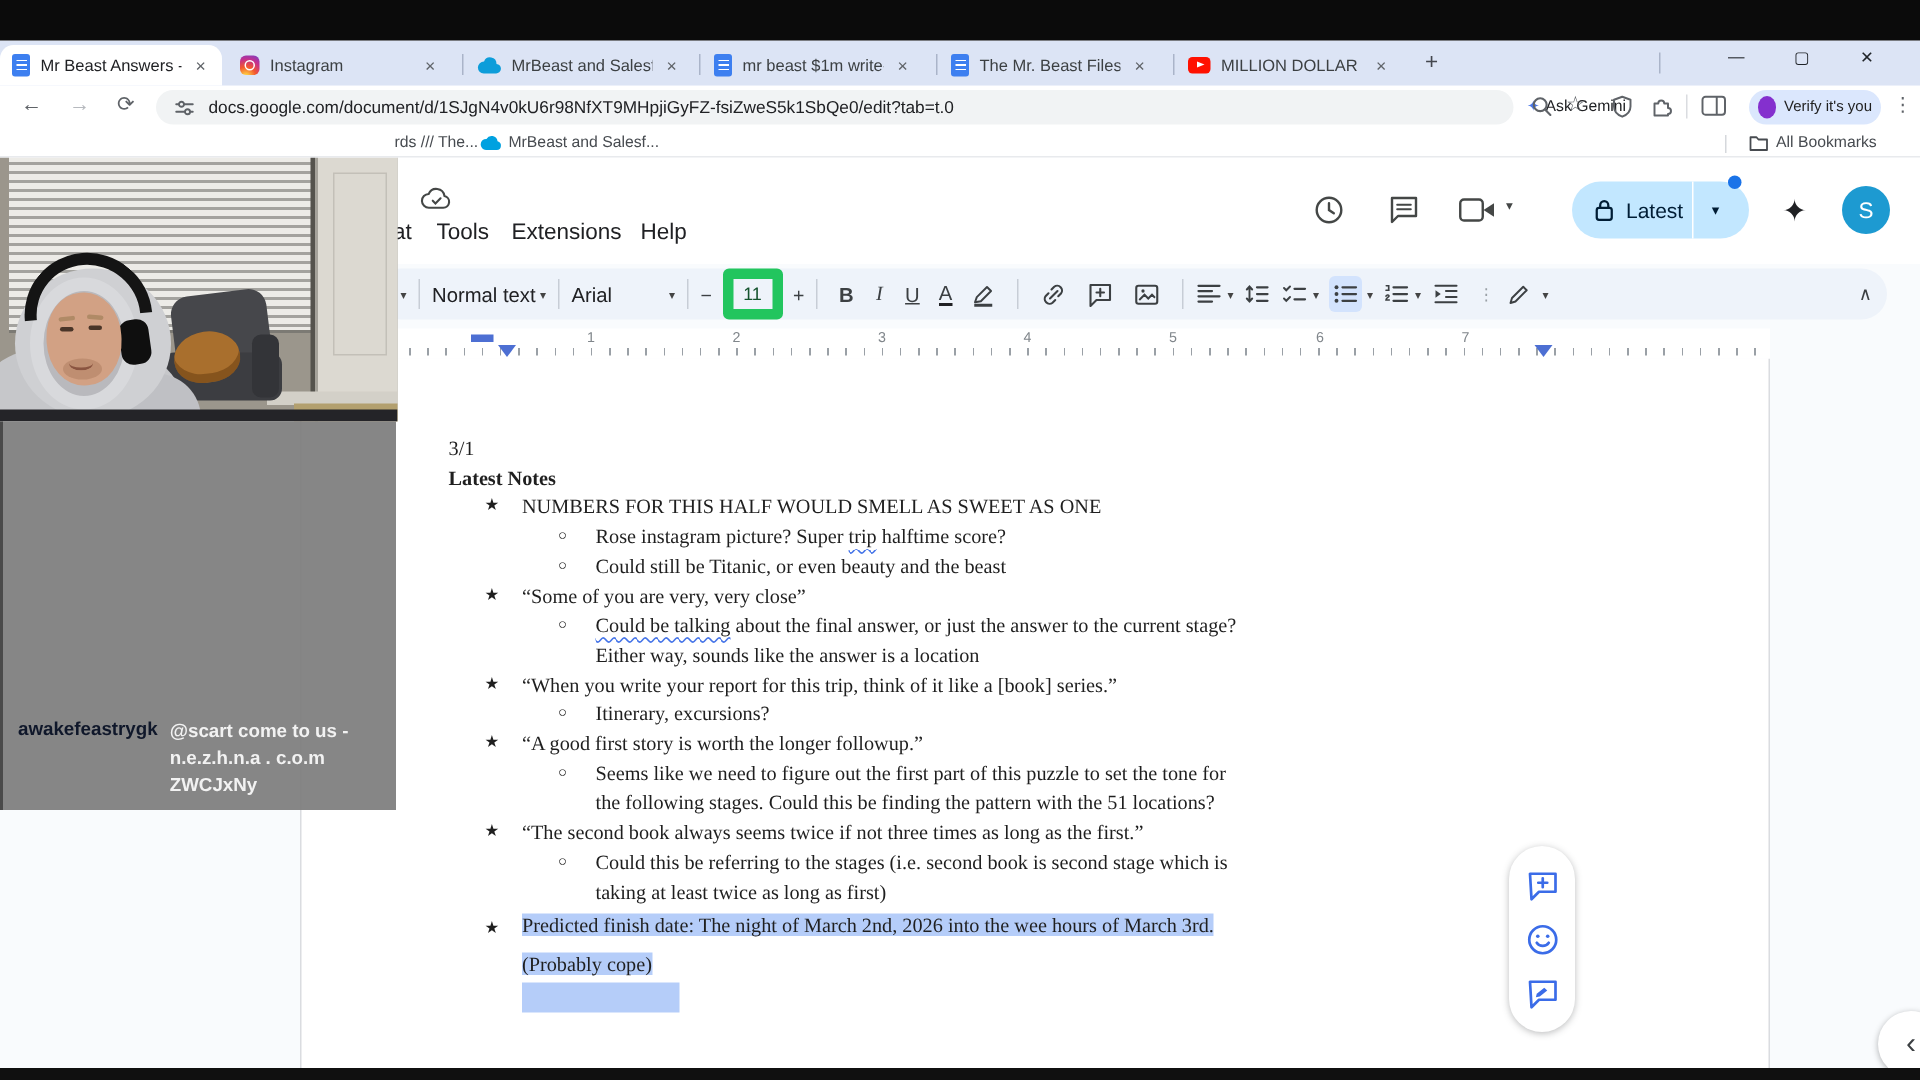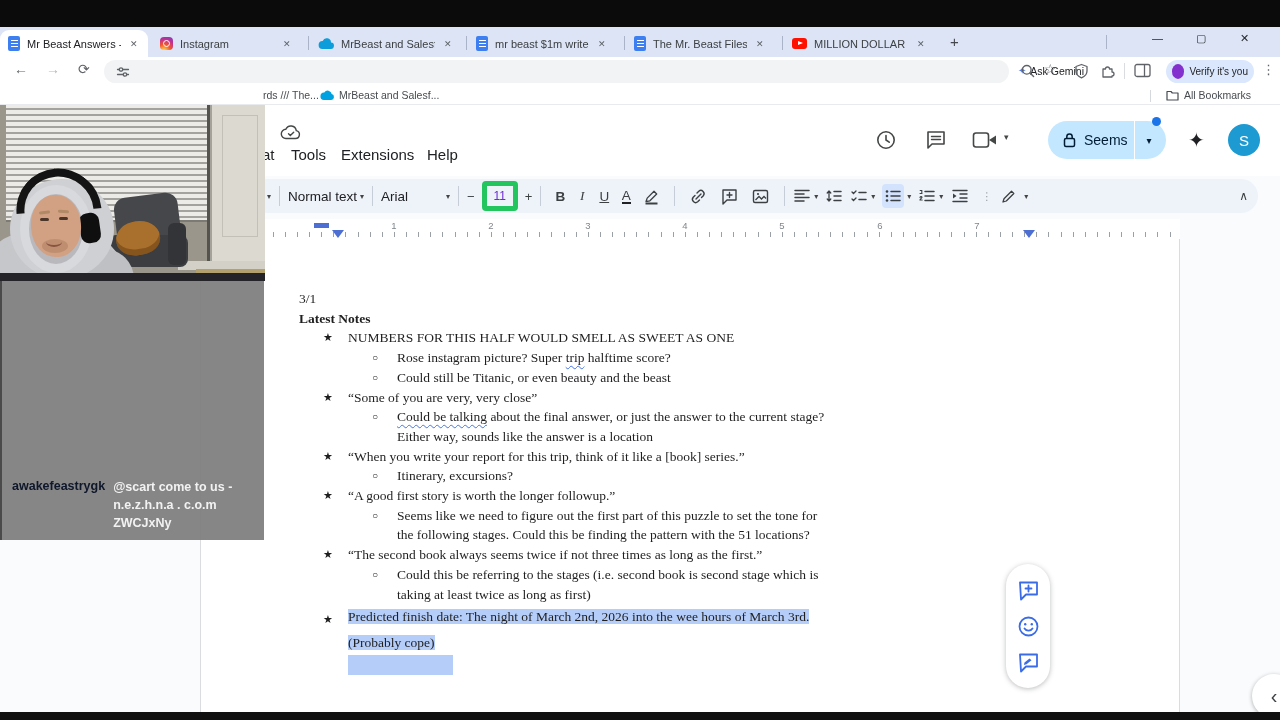--- a/index.html
+++ b/index.html
@@ -53,21 +53,21 @@
   #share-dot{position:absolute;left:1152px;top:117px;width:9px;height:9px;border-radius:50%;background:#1a73e8;z-index:7;}
   #gem-spark{position:absolute;left:1188px;top:128px;font-size:20px;color:#202124;z-index:6;}
   #doc-avatar{position:absolute;left:1228px;top:124px;width:32px;height:32px;border-radius:50%;background:#1d9ad1;color:#fff;font-size:15px;display:flex;align-items:center;justify-content:center;z-index:6;}
   
   #toolbar{left:250px;top:179px;width:1008px;height:34px;background:#eef3fa;border-radius:17px;display:flex;align-items:center;z-index:5;padding:0 10px 0 14px;box-sizing:border-box;}
   .tbi{display:flex;align-items:center;justify-content:center;color:#3c4043;flex:none;}
   .tbg{font-size:13px;}
   .tbcaret{font-size:8px;color:#444;margin-left:3px;}
   .tbsep{width:1px;height:20px;background:#c7cdd6;margin:0 8px;flex:none;}
   .tblabel{font-size:13.5px;color:#202124;white-space:nowrap;}
-  #fontsize-box{width:26px;height:20px;border:5px solid #22c55e;border-radius:4px;font-size:12px;color:#6d28d9;display:flex;align-items:center;justify-content:center;margin:0 7px;}
+  #fontsize-box{width:26px;height:20px;border:7px solid #22c55e;border-radius:4px;font-size:12px;color:#14532d;display:flex;align-items:center;justify-content:center;margin:0 7px;}
   .fmt{font-size:13.5px;width:22px;text-align:center;}
   .fmtU{text-decoration:underline;}
   .fmtA{border-bottom:2.5px solid #202124;line-height:13px;}
   .active-ctl{background:#d3e3fd;border-radius:4px;padding:4px 2px;}
   
   #ruler{left:200px;top:219px;width:980px;height:20px;background:#fff;z-index:4;}
   #ruler .ticks{position:absolute;left:0;top:13px;width:100%;height:5px;
     background:repeating-linear-gradient(to right,#9aa0a6 0 1px,transparent 1px 12.12px);}
   #ruler .rnum{position:absolute;top:1px;font-size:9.5px;color:#80868b;transform:translateX(-50%);}
   .rmark{position:absolute;background:#4d6fd3;}
@@ -194,21 +194,21 @@
       <rect x="1.5" y="3" width="15" height="14" rx="2.5" fill="none" stroke="#444746" stroke-width="1.6"></rect>
       <path d="M17 10l7-4.5v9z" fill="#444746"></path>
     </svg>
   <span class="hdric" style="left:1004px;top:132px;font-size:9px;color:#444746;">▾</span>
 
   <div id="share-pill">
     <svg class="ic" style="margin-left:14px;" width="15" height="16" viewBox="0 0 15 16">
         <rect x="2.5" y="6.5" width="10" height="8" rx="1.5" fill="none" stroke="#001d35" stroke-width="1.5"></rect>
         <path d="M4.8 6.5V4.8a2.7 2.7 0 0 1 5.4 0v1.7" fill="none" stroke="#001d35" stroke-width="1.5"></path>
       </svg>
-    <span class="slab">Seems</span>
+    <span class="slab">Latest</span>
     <span class="sdiv"></span>
     <span class="scaret">▾</span>
   </div>
   <div id="share-dot"></div>
   <span id="gem-spark">✦</span>
   <div id="doc-avatar">
       <span>S</span>
     </div>
 
   <div id="toolbar" class="abs">
@@ -324,20 +324,21 @@
   <div id="urlrow" class="abs"></div>
   <span class="navg abs" style="left:14px;top:61px;z-index:31;">←</span>
   <span class="navg abs" style="left:46px;top:61px;z-index:31;color:#b6b9be;">→</span>
   <span class="navg abs" style="left:78px;top:61px;z-index:31;">⟳</span>
   <div id="omnibox" class="abs" style="z-index:31;top:60px;">
     <svg class="ic" width="14" height="14" viewBox="0 0 14 14">
         <path d="M1.5 4.5h11M1.5 9.5h11" stroke="#5f6368" stroke-width="1.3" stroke-linecap="round"></path>
         <circle cx="5" cy="4.5" r="1.7" fill="#f1f3f4" stroke="#5f6368" stroke-width="1.3"></circle>
         <circle cx="9" cy="9.5" r="1.7" fill="#f1f3f4" stroke="#5f6368" stroke-width="1.3"></circle>
       </svg>
+    <span class="url">docs.google.com/document/d/1SJgN4v0kU6r98NfXT9MHpjiGyFZ-fsiZweS5k1SbQe0/edit?tab=t.0</span>
   </div>
   <svg class="ic abs urlic" style="left:1020px;top:63px;z-index:31;" width="16" height="16" viewBox="0 0 16 16">
       <circle cx="6.8" cy="6.8" r="4.3" fill="none" stroke="#5f6368" stroke-width="1.4"></circle>
       <path d="M10 10l3.6 3.6" stroke="#5f6368" stroke-width="1.4" stroke-linecap="round"></path>
     </svg>
   <span class="abs" style="left:1044px;top:61px;font-size:14px;color:#5f6368;z-index:31;">☆</span>
   <svg class="ic abs urlic" style="left:1074px;top:63px;z-index:31;" width="15" height="16" viewBox="0 0 15 16">
       <path d="M7.5 1.5l5.5 2v4.5c0 3.3-2.4 5.6-5.5 6.8C4.4 13.6 2 11.3 2 8V3.5z" fill="none" stroke="#5f6368" stroke-width="1.3" stroke-linejoin="round"></path>
     </svg>
   <svg class="ic abs urlic" style="left:1100px;top:63px;z-index:31;" width="16" height="16" viewBox="0 0 16 16">

